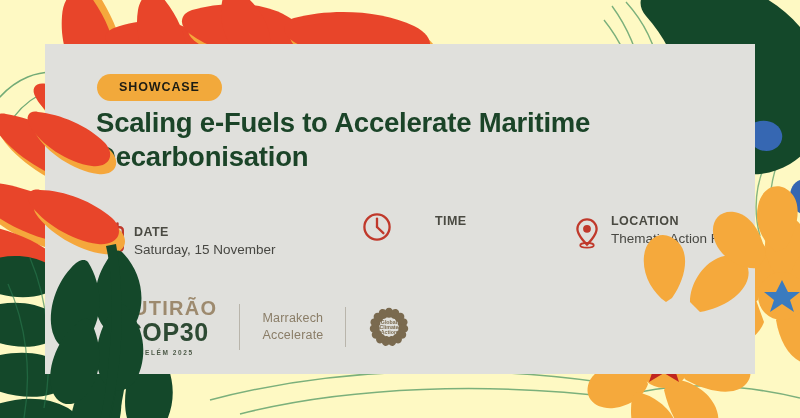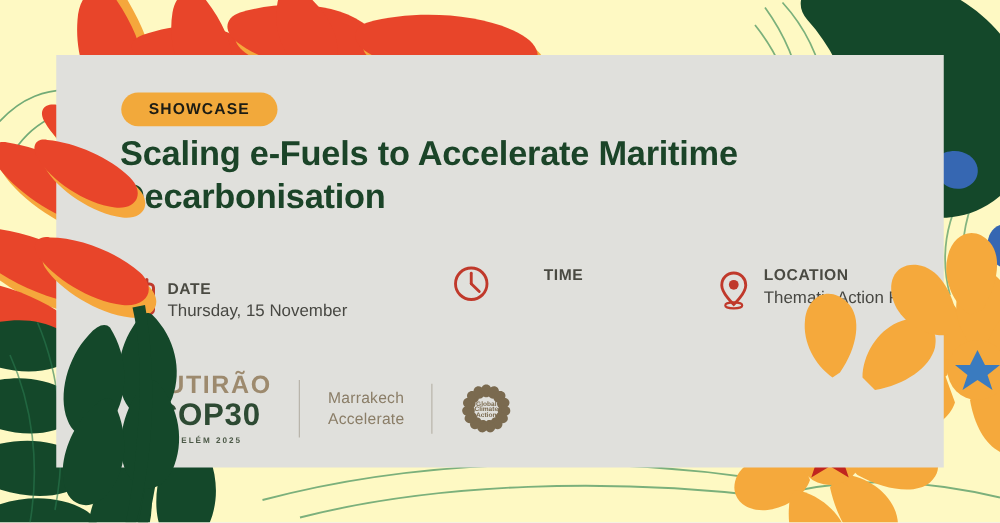--- a/index.html
+++ b/index.html
@@ -327,21 +327,21 @@
               <rect x="12.4" y="17.2" width="3.2" height="3.2"></rect>
               <rect x="18.2" y="17.2" width="3.2" height="3.2"></rect>
               <rect x="6.6" y="22.6" width="3.2" height="3.2"></rect>
               <rect x="12.4" y="22.6" width="3.2" height="3.2"></rect>
               <rect x="18.2" y="22.6" width="3.2" height="3.2"></rect>
             </g>
           </svg>
         </span>
         <span class="info-text">
           <span class="info-label">DATE</span>
-          <span class="info-value" style="display:block">Thursday, 15 November</span>
+          <span class="info-value" style="display:block">Saturday, 15 November</span>
         </span>
       </div>
 
       <div class="info-item time">
         <span class="info-icon">
           <svg width="30" height="32" viewBox="0 0 30 32">
             <circle cx="15" cy="16" r="12.6" fill="none" stroke="#c0392b" stroke-width="2.3"></circle>
             <line x1="15" y1="16" x2="15" y2="7.6" stroke="#c0392b" stroke-width="2.3" stroke-linecap="round"></line>
             <line x1="15" y1="16" x2="21.4" y2="22.2" stroke="#c0392b" stroke-width="2.3" stroke-linecap="round"></line>
           </svg>

